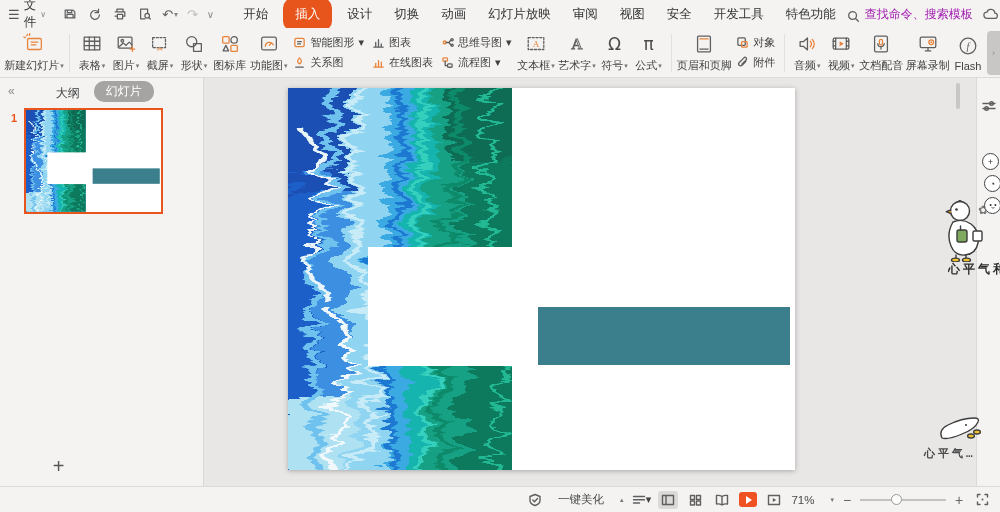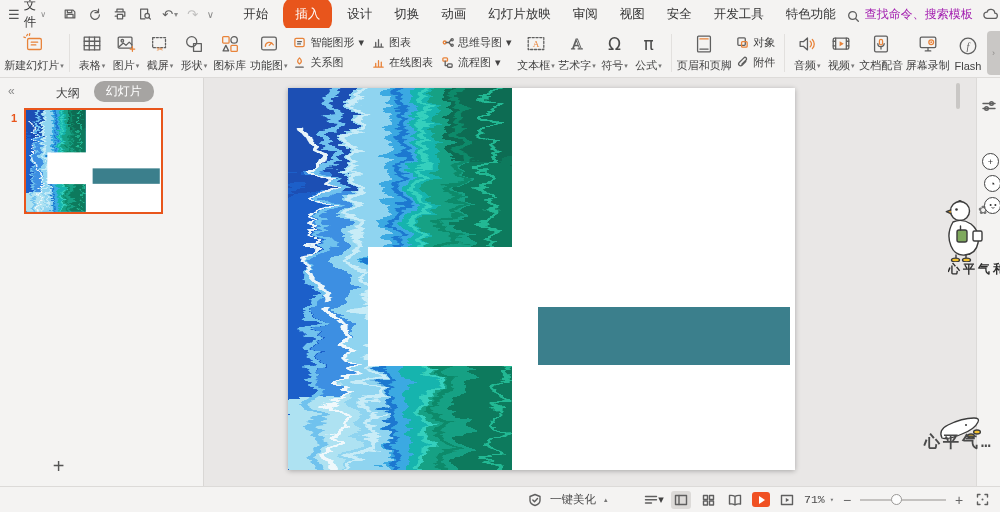--- a/index.html
+++ b/index.html
@@ -76,36 +76,36 @@
   .rs-sliders { position:absolute; top:20px; left:4px; }
   .pet-circle { position:absolute; width:17px; height:17px; border-radius:50%; background:#fff; border:1.4px solid #444;
     display:flex; align-items:center; justify-content:center; font-size:9px; color:#333; z-index:6; }
   .pet-flower { position:absolute; font-size:12px; color:#777; z-index:6; }
 
   
   .duck-main { position:absolute; left:944px; top:122px; z-index:5; }
   .duck-caption { position:absolute; left:948px; top:183px; width:76px; overflow:hidden; z-index:5;
     font-family:"DejaVu Serif",serif; font-size:12px; font-weight:bold; color:#2e2e2e; letter-spacing:3px; white-space:nowrap; }
   .duck-bottom { position:absolute; left:936px; top:330px; z-index:5; }
-  .duck-caption2 { position:absolute; left:924px; top:354px; z-index:5;
-    font-family:Liberation Mono, monospace; font-size:16px; font-weight:bold; color:#4a4a4a; letter-spacing:3px; white-space:nowrap; }
+  .duck-caption2 { position:absolute; left:924px; top:368px; z-index:5;
+    font-family:Liberation Mono, monospace; font-size:11px; font-weight:bold; color:#4a4a4a; letter-spacing:3px; white-space:nowrap; }
 
   
   .statusbar { height:26px; flex:0 0 26px; background:#f4f3f2; border-top:1px solid #dcdad8;
     display:flex; align-items:center; padding:0 8px; font-size:11.5px; color:#555; position:relative; }
   .sb-left { display:flex; align-items:center; gap:10px; }
   .sb-div { width:1px; height:12px; background:#dcdad8; }
-  .beautify { position:absolute; left:528px; display:flex; align-items:center; gap:8px; cursor:pointer; color:#4a4a4a; }
+  .beautify { position:absolute; left:528px; display:flex; align-items:center; gap:16px; cursor:pointer; color:#4a4a4a; }
   .beautify .up { font-size:7px; color:#777; }
   .sb-right { margin-left:auto; display:flex; align-items:center; gap:7px; }
   .view-btn { width:20px; height:18px; display:flex; align-items:center; justify-content:center; border-radius:3px; cursor:pointer; }
   .view-btn.sel { background:#dcdad8; }
   .play-btn { width:18px; height:15px; border-radius:3px; background:#f05123; display:flex; align-items:center; justify-content:center; cursor:pointer; }
   .play-btn .tri { width:0; height:0; border-left:6px solid #fff; border-top:4px solid transparent; border-bottom:4px solid transparent; margin-left:1px; }
-  .zoom-label { display:flex; align-items:center; gap:5px; color:#4a4a4a;font-family:Liberation Mono, monospace; }
+  .zoom-label { display:flex; align-items:center; gap:16px; color:#4a4a4a; }
   .zoom-label .caret { font-size:7px; color:#777; }
   .pm { font-size:14px; color:#666; cursor:pointer; width:12px; text-align:center; }
   .slider { position:relative; width:86px; height:14px; cursor:pointer; }
   .slider .track { position:absolute; top:6.5px; left:0; width:100%; height:1.6px; background:#c4c2c0; }
   .slider .knob { position:absolute; top:1px; left:36%; width:11px; height:11px; border-radius:50%; background:#fdfdfd; border:1px solid #9a9896; }
   .ic-stroke { stroke:#5f5f5f; fill:none; stroke-width:1.4; stroke-linecap:round; stroke-linejoin:round; }
   .ic-orange { stroke:#e8833a; fill:none; stroke-width:1.4; stroke-linecap:round; stroke-linejoin:round; }
 </style>
 </head>
 <body>

